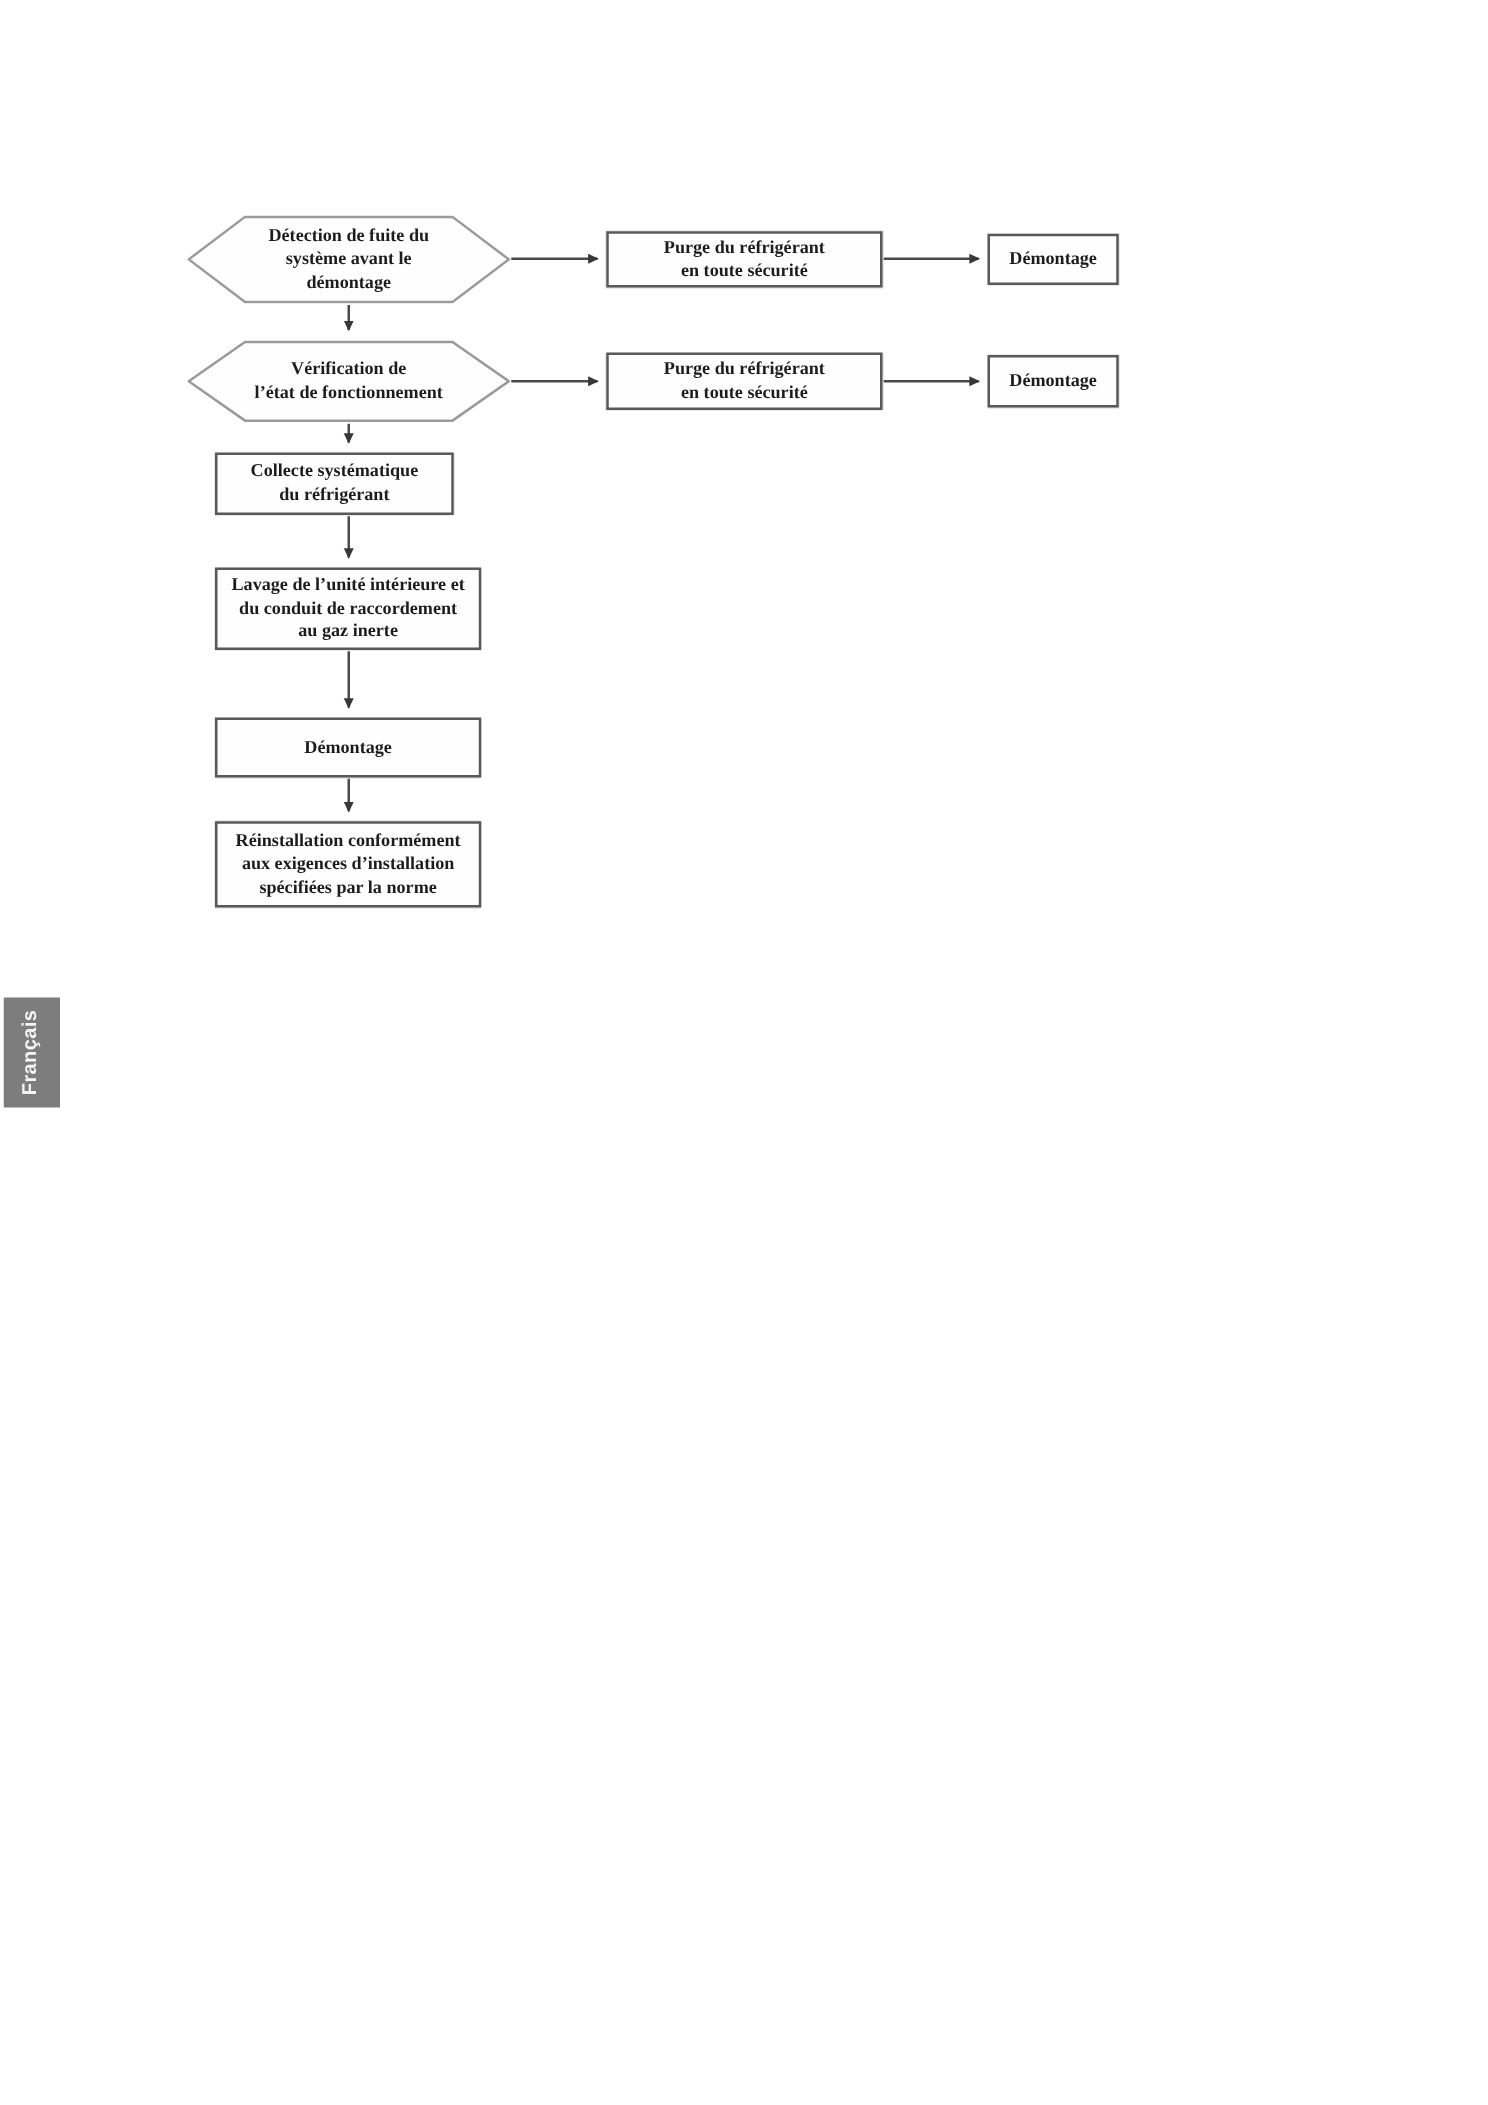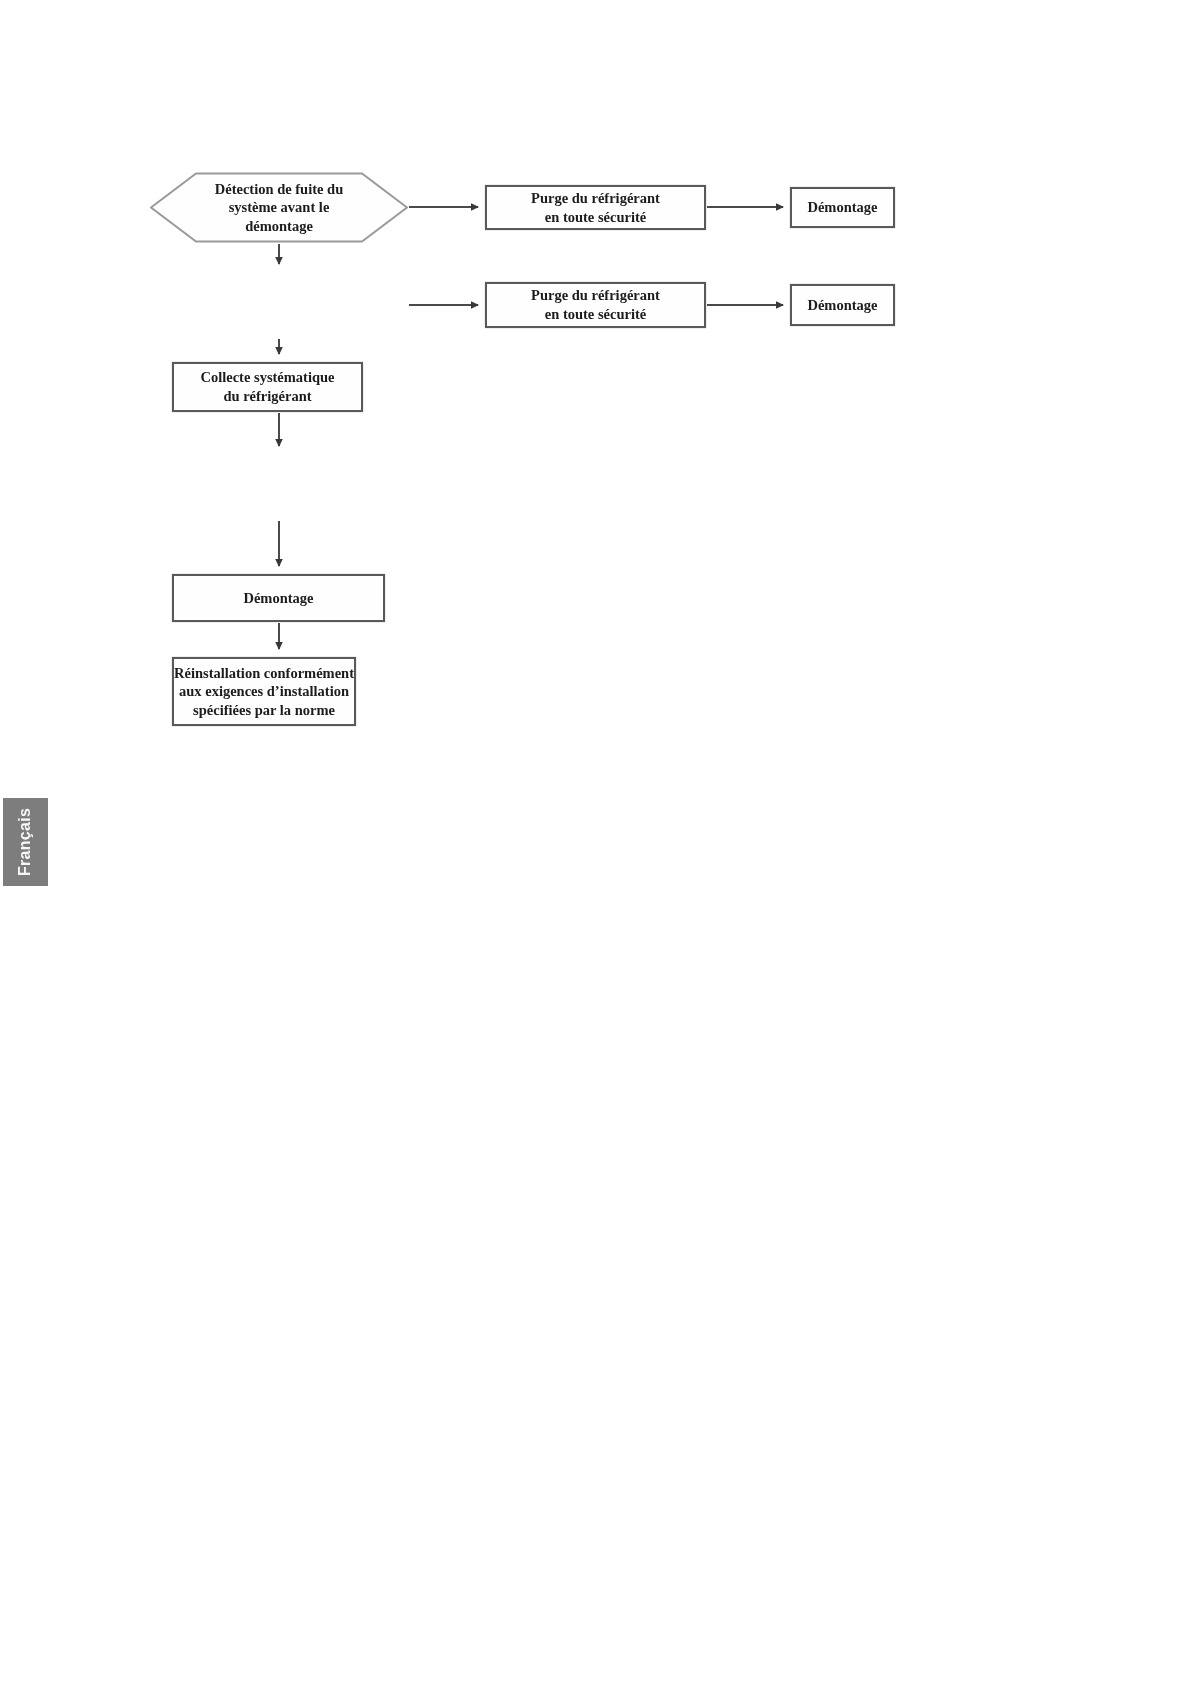--- a/index.html
+++ b/index.html
@@ -91,41 +91,53 @@
 
     <div class="node box" style="left:485px; top:185px; width:221px; height:45px;">
       <span>Purge du réfrigérant
 en toute sécurité</span>
     </div>
 
     <div class="node box" style="left:790px; top:187px; width:105px; height:41px;">
       <span>Démontage</span>
     </div>
 
+    <div class="node hex" style="left:150px; top:272px; width:258px; height:66px;">
+      <svg viewBox="0 0 258 66" preserveAspectRatio="none">
+        <polygon points="1,33 46,1.5 212,1.5 257,33 212,64.5 46,64.5" fill="#fefefe" stroke="#9a9a9a" stroke-width="2"></polygon>
+      </svg>
+      <span class="lbl">Vérification de
+l’état de fonctionnement</span>
+    </div>
 
     <div class="node box" style="left:485px; top:282px; width:221px; height:46px;">
       <span>Purge du réfrigérant
 en toute sécurité</span>
     </div>
 
     <div class="node box" style="left:790px; top:284px; width:105px; height:42px;">
       <span>Démontage</span>
     </div>
 
     <div class="node box" style="left:172px; top:362px; width:191px; height:50px;">
       <span>Collecte systématique
 du réfrigérant</span>
     </div>
 
+    <div class="node box" style="left:172px; top:454px; width:213px; height:66px;">
+      <span>Lavage de l’unité intérieure et
+du conduit de raccordement
+au gaz inerte</span>
+    </div>
 
     <div class="node box" style="left:172px; top:574px; width:213px; height:48px;">
       <span>Démontage</span>
     </div>
 
-    <div class="node box" style="left:172px; top:657px; width:184px; height:69px;justify-content:flex-end;">
+    <div class="node box" style="left:172px; top:657px; width:213px; height:69px;">
       <span>Réinstallation conformément
 aux exigences d’installation
 spécifiées par la norme</span>
     </div>
 
   </div>
 
   <div id="lang-tab">
     <span class="vtext">Français</span>
   </div>

